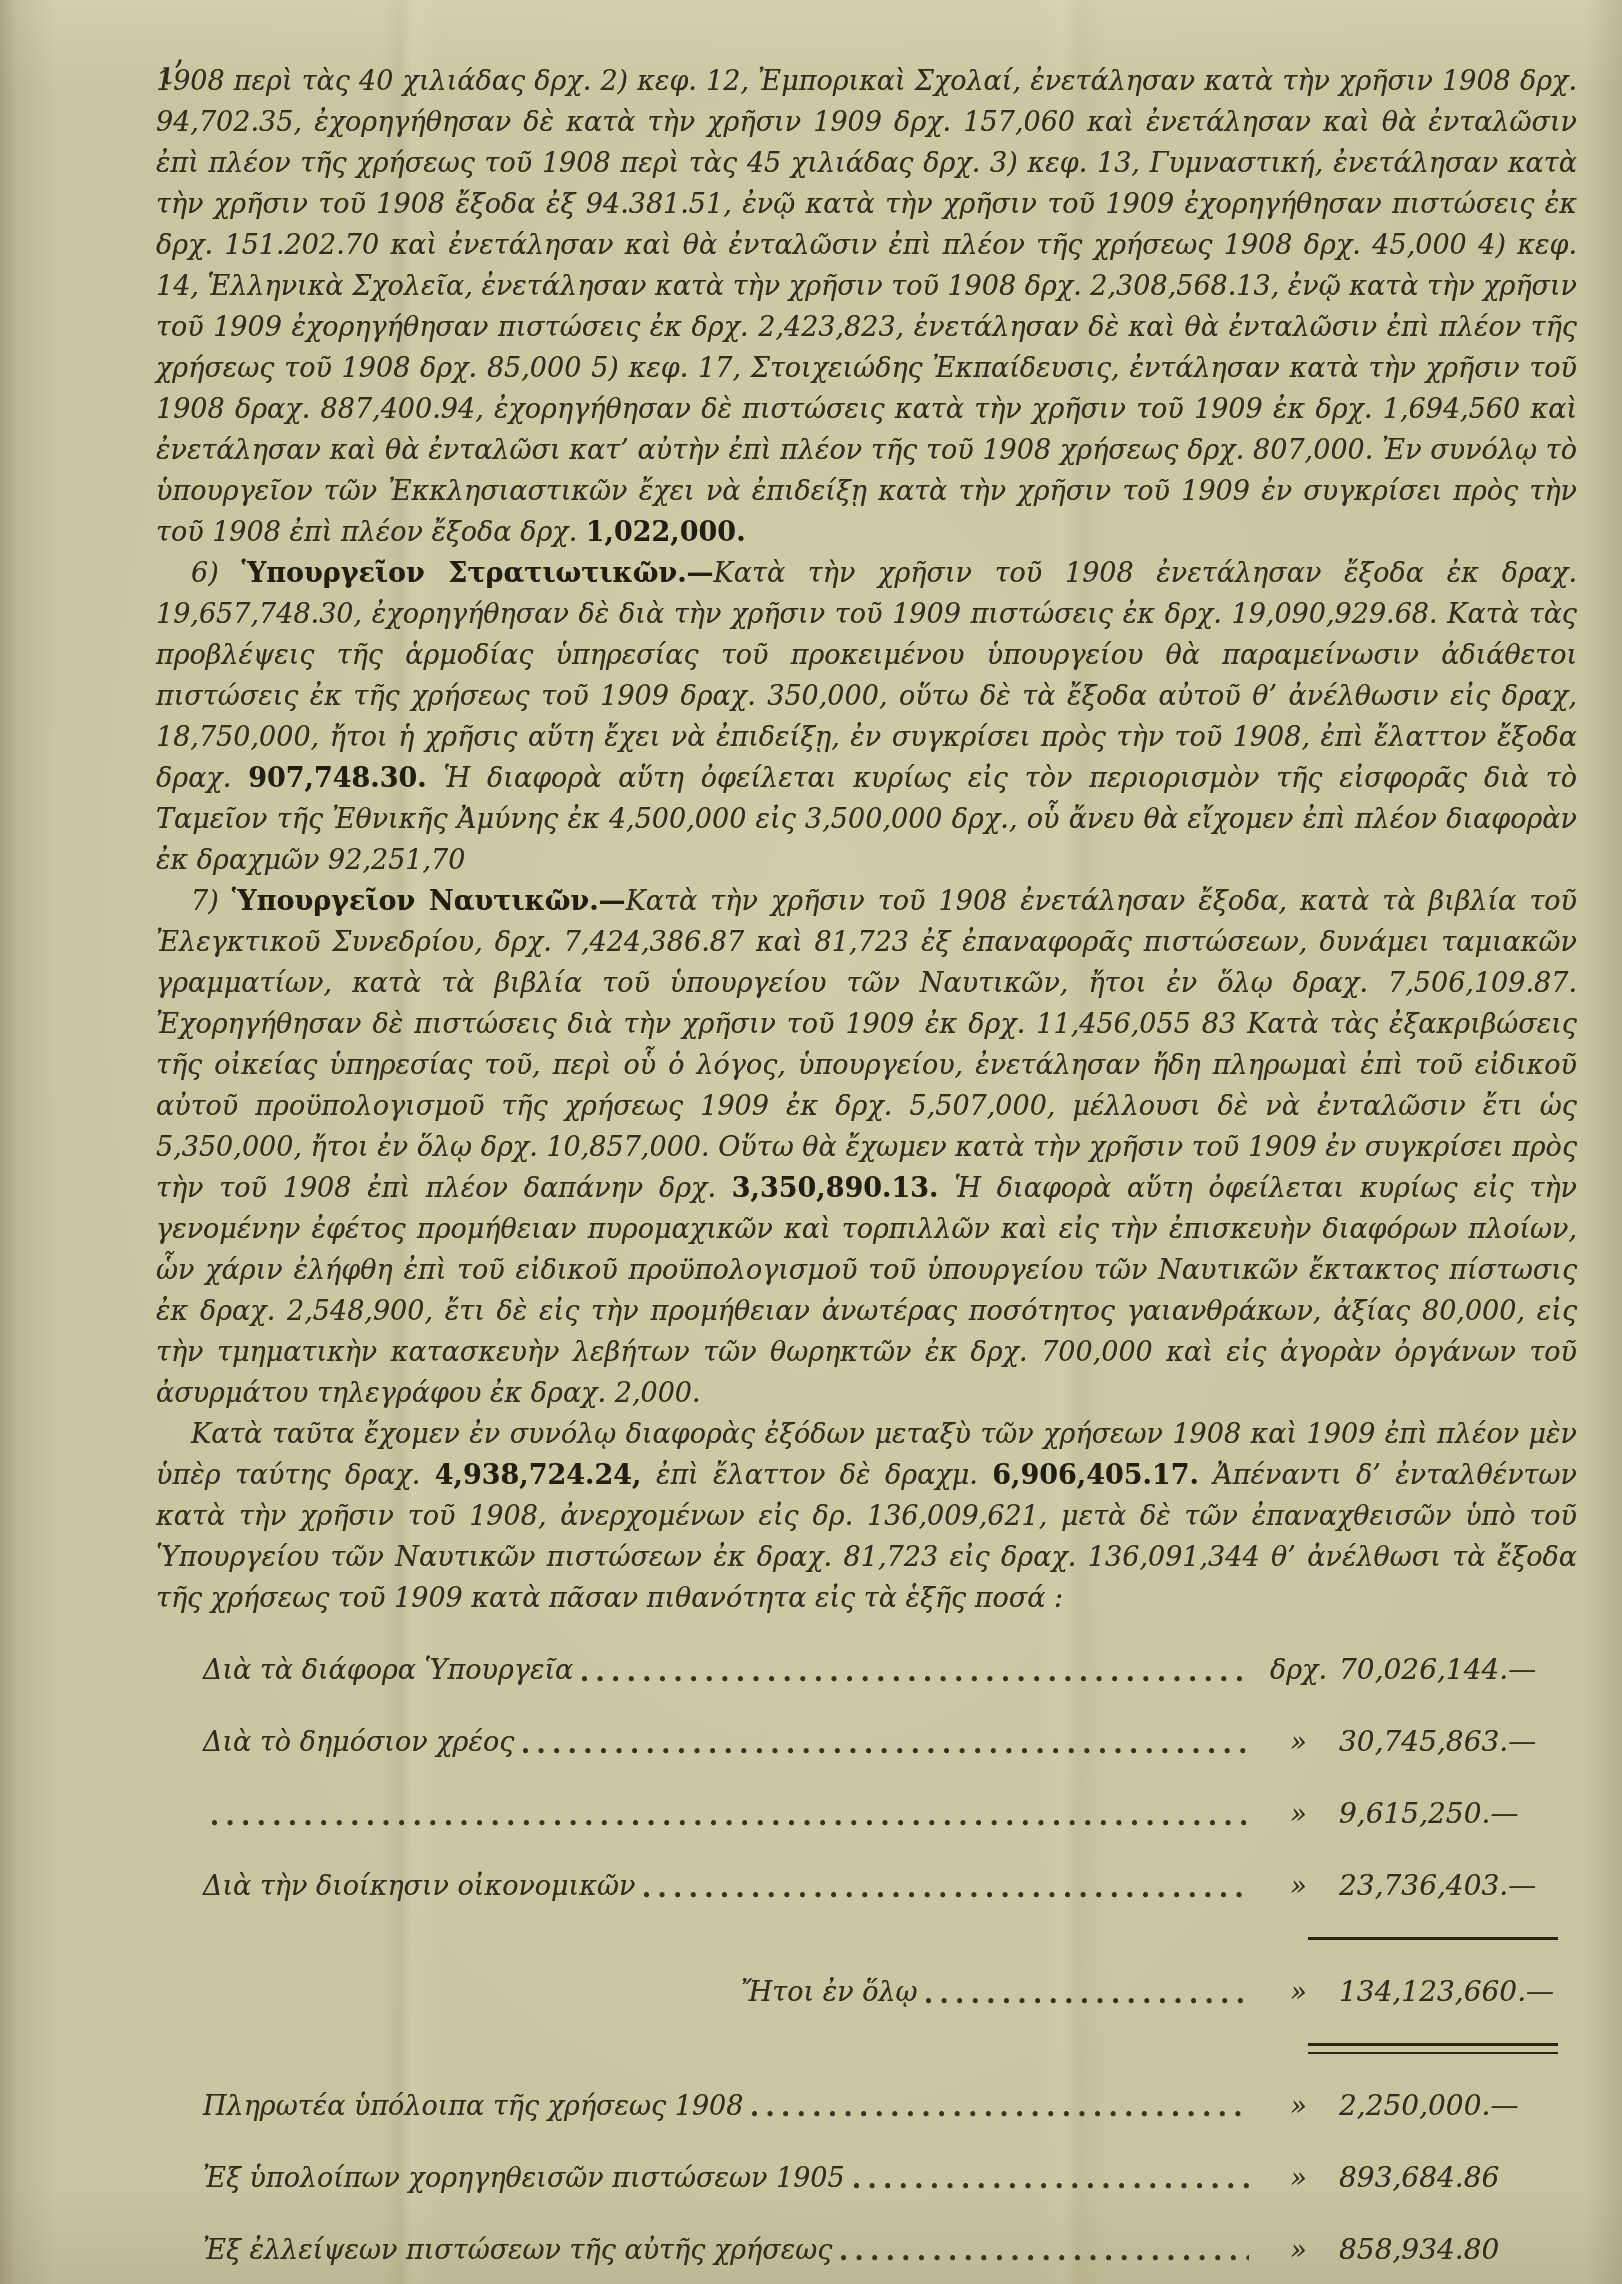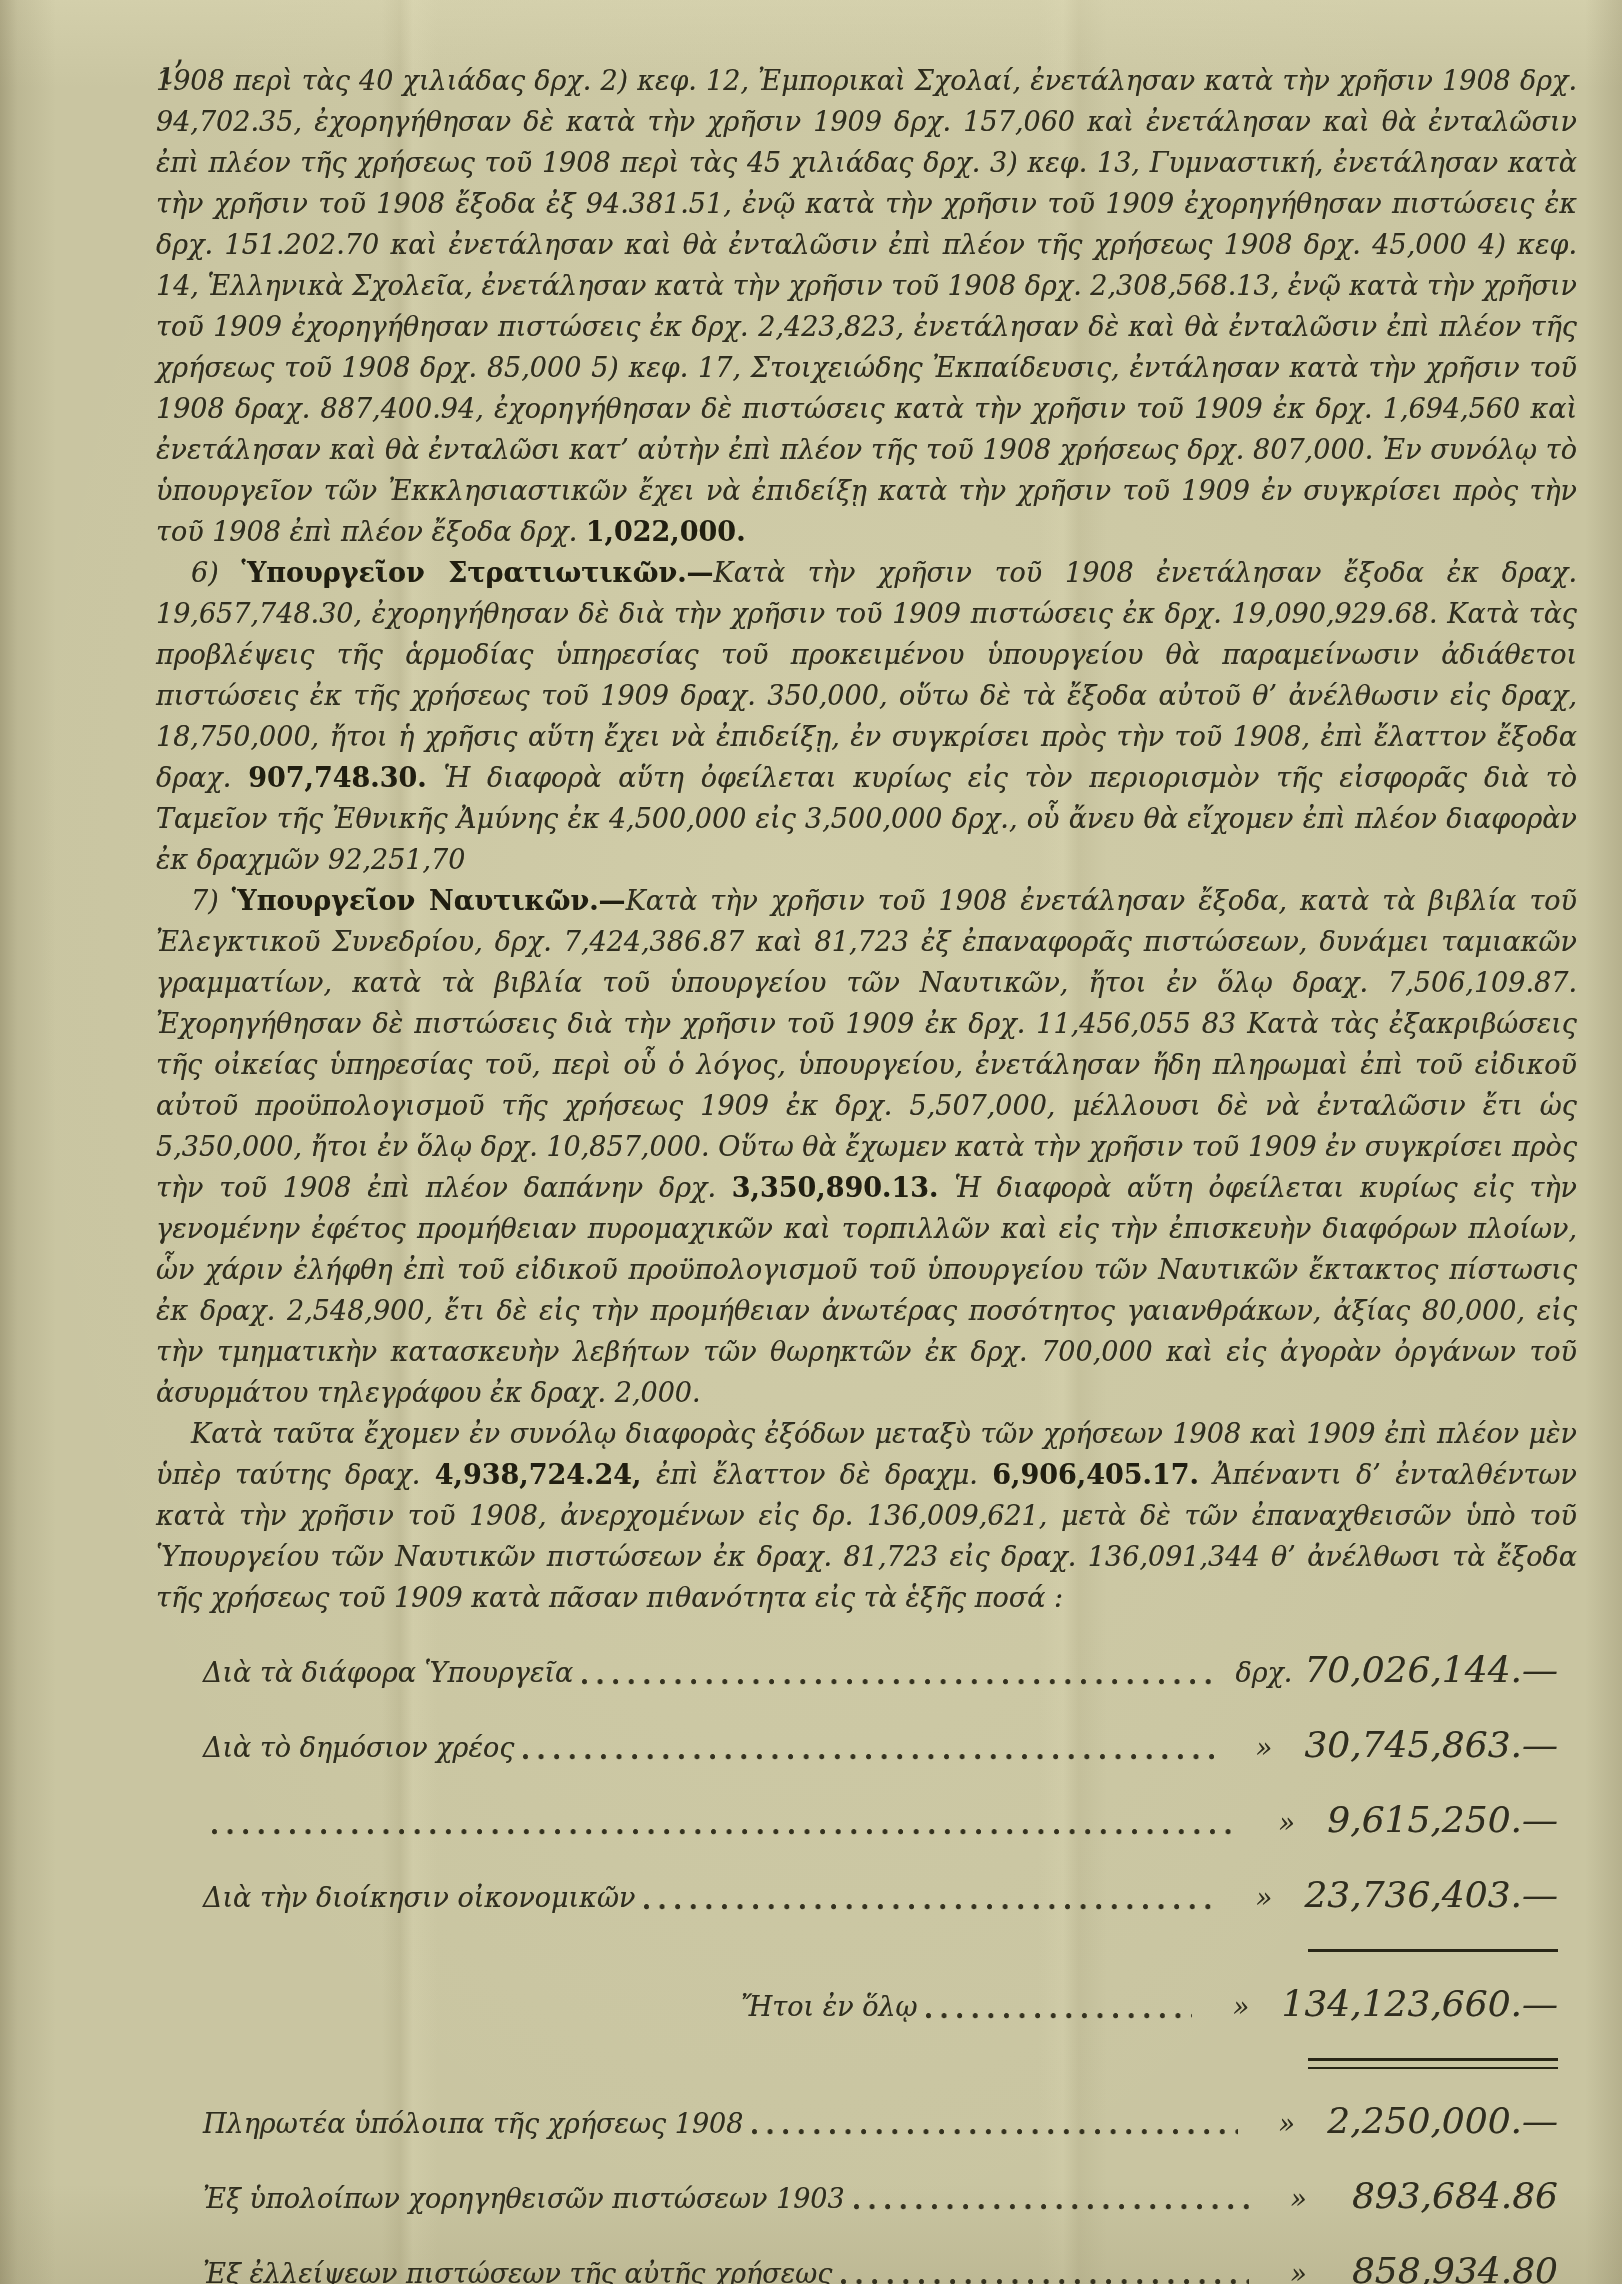--- a/index.html
+++ b/index.html
@@ -39,21 +39,21 @@
   .amount-table{margin:30px 19px 25px 47px;font-style:italic;}
   .trow{display:flex;align-items:baseline;margin:31px 0;}
   .tlabel{white-space:nowrap;}
   .leader{
     flex:1;align-self:stretch;margin:0 8.8px;
     background-image:radial-gradient(circle at 2.5px 2.5px, #35321f 2.2px, rgba(0,0,0,0) 2.8px);
     background-size:15.6px 5.6px;background-repeat:repeat-x;
     background-position:left bottom 8.8px;
   }
   .unit{flex:0 0 81px;text-align:center;white-space:nowrap;}
-  .amount{flex:0 0 219px;text-align:right;white-space:nowrap;font-size:36px;}
+  .amount{flex:0 0 219px;white-space:nowrap;font-size:28px;}
   .tspacer{flex:0 0 538px;}
   .rule-above{height:0;border-top:3.1px solid #28261633;border-top-color:#282616;width:250px;margin:6.3px 0 0 auto;}
   .double-rule{width:250px;margin:5px 0 0 auto;height:5.6px;border-top:3.1px solid #282616;border-bottom:2.5px solid #282616;}
 </style>
 </head>
 <body>
 
 <div class="page">
   <div class="margin-note">ι’</div>
   <main class="text-block" id="content">
@@ -96,21 +96,21 @@
         <div class="double-rule"></div>
       </div>
       <div class="amount-table">
         <div class="trow">
           <span class="tlabel">Πληρωτέα ὑπόλοιπα τῆς χρήσεως 1908</span>
           <span class="leader"></span>
           <span class="unit">»</span>
           <span class="amount">2,250,000.—</span>
         </div>
         <div class="trow">
-          <span class="tlabel">Ἐξ ὑπολοίπων χορηγηθεισῶν πιστώσεων 1903</span>
+          <span class="tlabel">Ἐξ ὑπολοίπων χορηγηθεισῶν πιστώσεων 1905</span>
           <span class="leader"></span>
           <span class="unit">»</span>
           <span class="amount">893,684.86</span>
         </div>
         <div class="trow">
           <span class="tlabel">Ἐξ ἐλλείψεων πιστώσεων τῆς αὐτῆς χρήσεως</span>
           <span class="leader"></span>
           <span class="unit">»</span>
           <span class="amount">858,934.80</span>
         </div>

